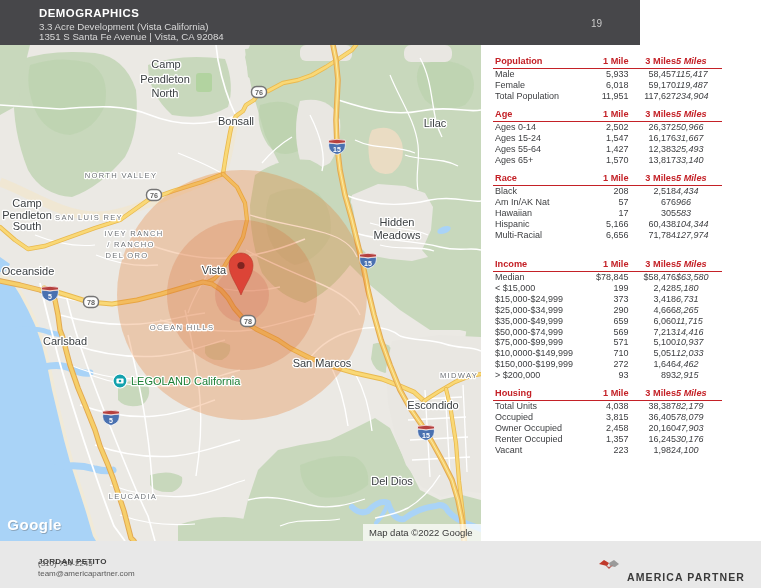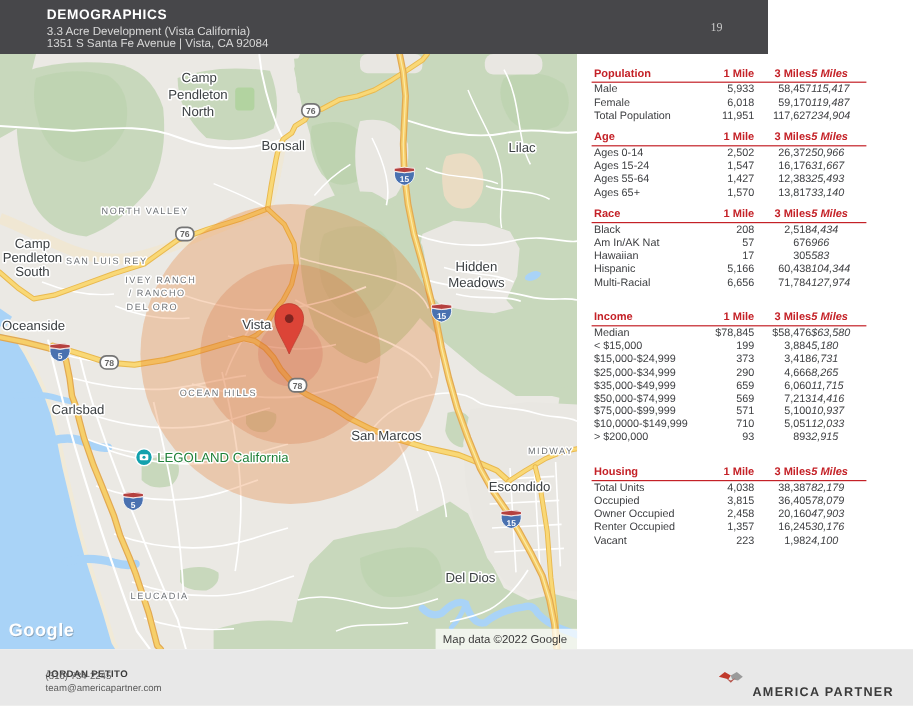--- a/index.html
+++ b/index.html
@@ -1,21 +1,21 @@
 <!DOCTYPE html>
 <html><head>
 <meta charset="utf-8">
 <style>
   html,body{margin:0;padding:0;}
   body{width:761px;height:588px;position:relative;overflow:hidden;background:#fff;
        font-family:"Liberation Sans", sans-serif;}
   #header{position:absolute;left:0;top:0;width:640px;height:45px;background:#47474a;}
   #header .title{position:absolute;left:39px;top:7px;color:#fff;font-size:11.4px;font-weight:bold;letter-spacing:0.5px;}
   #header .sub{position:absolute;left:39px;top:21.5px;color:#d8d8d8;font-size:9.7px;line-height:10.6px;}
-  #header .pnum{position:absolute;right:38px;top:18px;color:#c9c9c9;font-size:10px;font-family:Liberation Serif, serif;}
+  #header .pnum{position:absolute;right:38px;top:18px;color:#c9c9c9;font-size:10px;}
   #mapwrap{position:absolute;left:0;top:45px;width:481px;height:496px;}
   #panel{position:absolute;left:481px;top:45px;width:240px;height:496px;background:#fff;}
   #footer{position:absolute;left:0;top:541px;width:761px;height:47px;background:#e8e8e8;}
   #footer .name{position:absolute;left:38px;top:16px;font-size:8px;font-weight:bold;color:#3a3a3a;letter-spacing:0.3px;}
   #footer .contact{position:absolute;left:38px;top:18px;font-size:8px;color:#5a5a5a;line-height:9.5px;}
   #footer .brand{position:absolute;left:627px;top:30px;font-size:10.5px;color:#3a3a3a;letter-spacing:1.1px;font-weight:bold;}
   .sec{position:absolute;left:12px;width:228.5px;}
   .sec table{border-collapse:collapse;width:228.5px;table-layout:fixed;}
   .sec td{padding:0;font-size:9px;color:#3f4043;white-space:nowrap;overflow:visible;line-height:1;}
   .sec tr{height:10.93px;} .sec table.h tr{height:10px;}
@@ -359,21 +359,21 @@
       <tbody>
           <tr>
             <td class="c1">Median</td>
             <td class="c2">$78,845</td>
             <td class="c3">$58,476</td>
             <td class="c4">$63,580</td>
           </tr>
       <tr>
             <td class="c1">&lt; $15,000</td>
             <td class="c2">199</td>
-            <td class="c3">3,884</td>
+            <td class="c3">2,428</td>
             <td class="c4">5,180</td>
           </tr>
       <tr>
             <td class="c1">$15,000-$24,999</td>
             <td class="c2">373</td>
             <td class="c3">3,418</td>
             <td class="c4">6,731</td>
           </tr>
       <tr>
             <td class="c1">$25,000-$34,999</td>
@@ -397,20 +397,26 @@
             <td class="c1">$75,000-$99,999</td>
             <td class="c2">571</td>
             <td class="c3">5,100</td>
             <td class="c4">10,937</td>
           </tr>
       <tr>
             <td class="c1">$10,0000-$149,999</td>
             <td class="c2">710</td>
             <td class="c3">5,051</td>
             <td class="c4">12,033</td>
+          </tr>
+      <tr>
+            <td class="c1">$150,000-$199,999</td>
+            <td class="c2">272</td>
+            <td class="c3">1,646</td>
+            <td class="c4">4,462</td>
           </tr>
       <tr>
             <td class="c1">&gt; $200,000</td>
             <td class="c2">93</td>
             <td class="c3">893</td>
             <td class="c4">2,915</td>
           </tr>
     </tbody>
       </table>
   </div>

